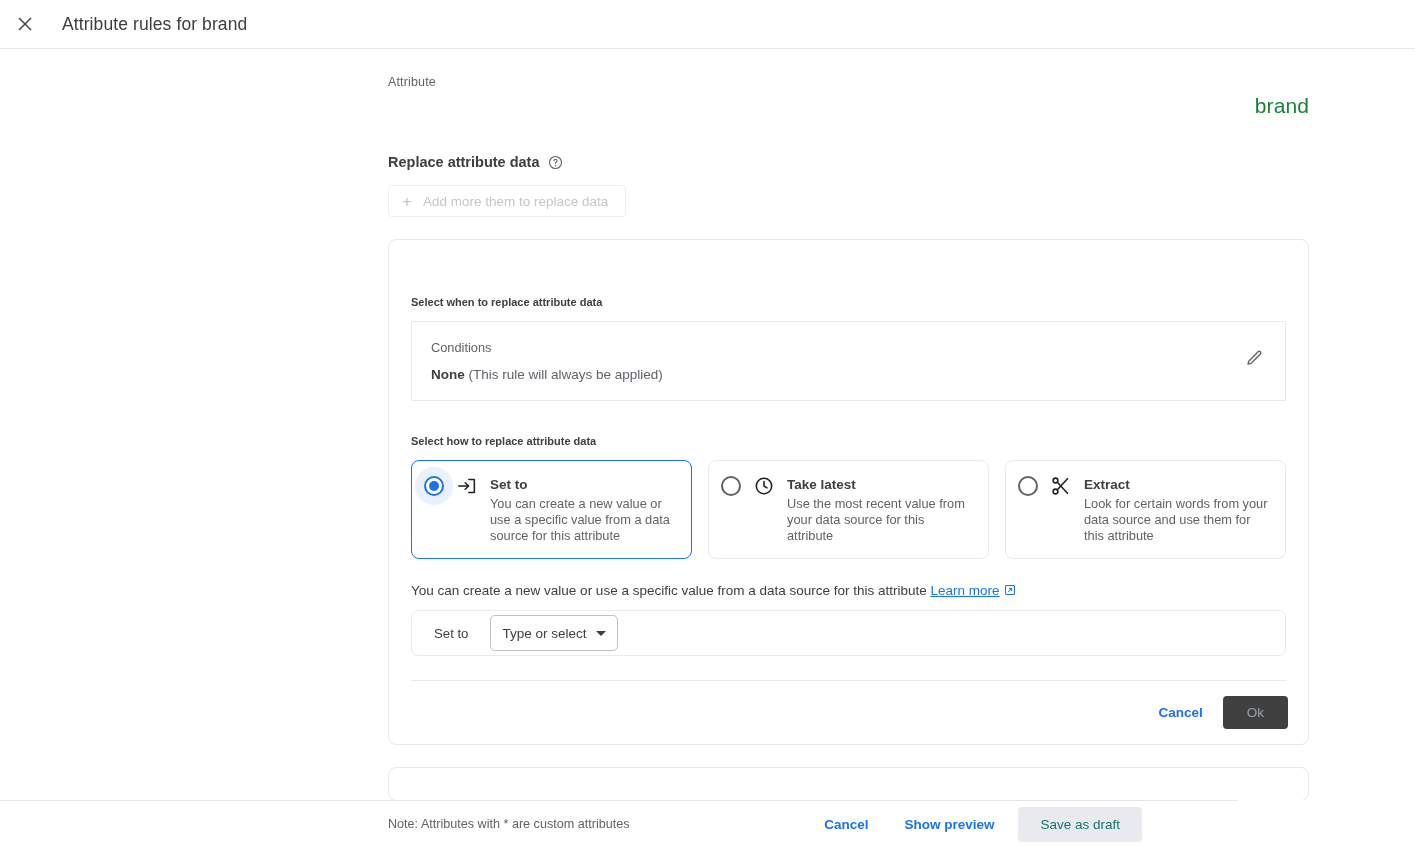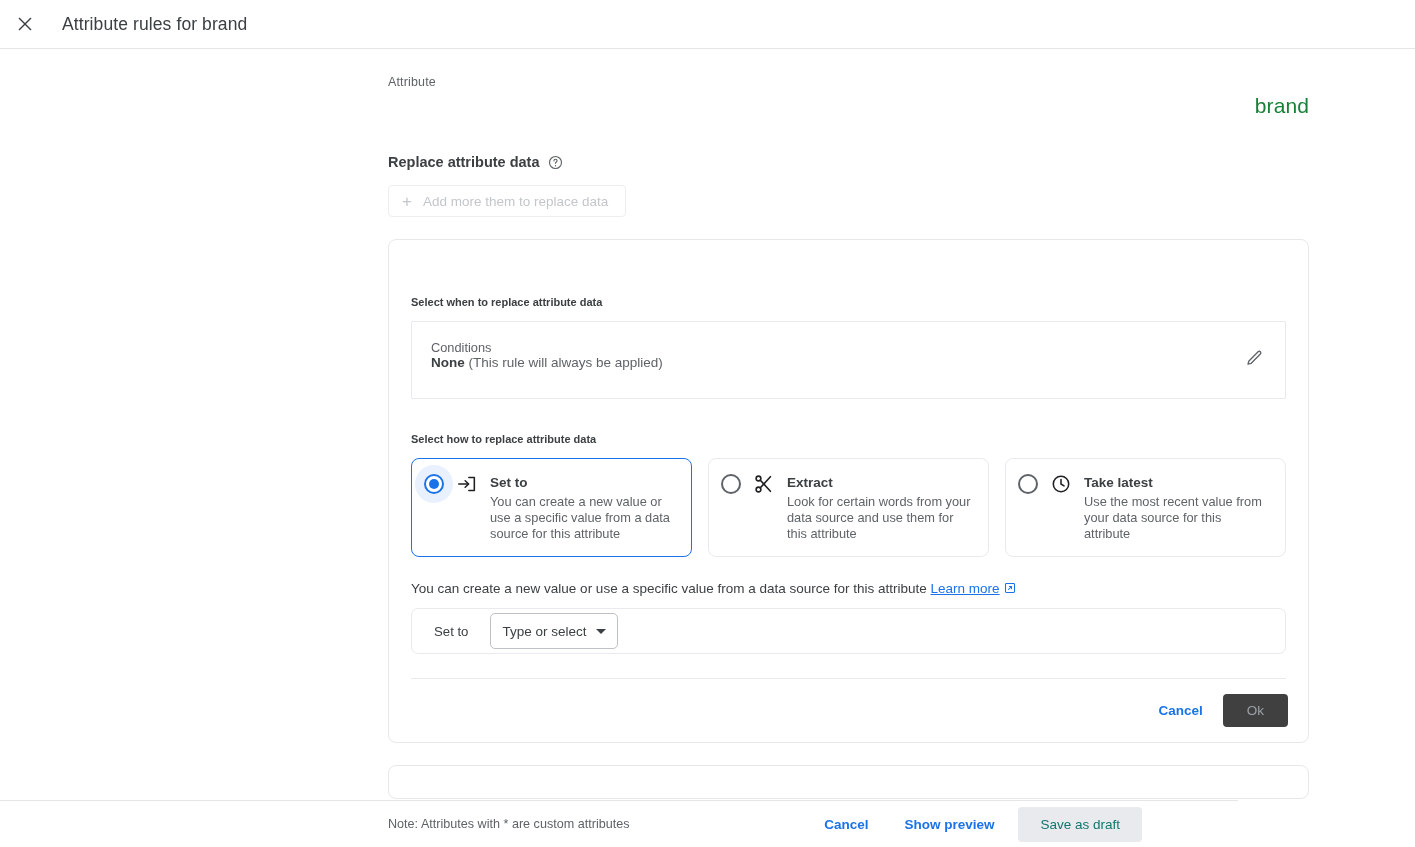--- a/index.html
+++ b/index.html
@@ -116,21 +116,21 @@
   .conditions-box {
     margin-top: 13px;
     border: 1px solid #e8eaed;
     border-radius: 1px;
     min-height: 78px;
     display: flex; align-items: flex-start;
     padding: 18px 19px;
     position: relative;
   }
   .cond-label { font-size: 12.8px; color: #5f6368; }
-  .cond-value { font-size: 13.5px; color: #5f6368; margin-top: 0; }
+  .cond-value { font-size: 13.5px; color: #5f6368; margin-top: 12px; }
   .cond-value b { color: #3c4043; }
   .edit-pencil {
     position: absolute; right: 19px; top: 26px;
     width: 22px; height: 22px; cursor: pointer; color: #5f6368;
   }
 
   
   .options {
     display: flex;
     gap: 16px;
@@ -384,43 +384,43 @@
             <span class="opt-text">
               <span class="opt-title">Set to</span>
               <span class="opt-desc" style="display:block">You can create a new value or use a specific value from a data source for this attribute</span>
             </span>
           </div>
 
           <div class="opt">
             <span class="radio"></span>
             <span class="opt-icon">
               <svg width="22" height="22" viewBox="0 0 24 24" fill="none" stroke="currentColor" stroke-width="1.7" stroke-linecap="round" stroke-linejoin="round">
+                <circle cx="12" cy="12" r="8.4"></circle>
+                <path d="M12 7.2V12l3.3 2"></path>
+              </svg>
+            </span>
+            <span class="opt-text">
+              <span class="opt-title">Take latest</span>
+              <span class="opt-desc" style="display:block">Use the most recent value from your data source for this attribute</span>
+            </span>
+          </div>
+
+          <div class="opt">
+            <span class="radio"></span>
+            <span class="opt-icon">
+              <svg width="22" height="22" viewBox="0 0 24 24" fill="none" stroke="currentColor" stroke-width="1.7" stroke-linecap="round" stroke-linejoin="round">
                 <circle cx="6" cy="18" r="2.6"></circle>
                 <circle cx="6" cy="6" r="2.6"></circle>
                 <line x1="8" y1="16.2" x2="19" y2="4"></line>
                 <line x1="8" y1="7.8" x2="19" y2="20"></line>
               </svg>
             </span>
             <span class="opt-text">
               <span class="opt-title">Extract</span>
               <span class="opt-desc" style="display:block">Look for certain words from your data source and use them for this attribute</span>
-            </span>
-          </div>
-
-          <div class="opt">
-            <span class="radio"></span>
-            <span class="opt-icon">
-              <svg width="22" height="22" viewBox="0 0 24 24" fill="none" stroke="currentColor" stroke-width="1.7" stroke-linecap="round" stroke-linejoin="round">
-                <circle cx="12" cy="12" r="8.4"></circle>
-                <path d="M12 7.2V12l3.3 2"></path>
-              </svg>
-            </span>
-            <span class="opt-text">
-              <span class="opt-title">Take latest</span>
-              <span class="opt-desc" style="display:block">Use the most recent value from your data source for this attribute</span>
             </span>
           </div>
         </div>
 
         <div class="helper">
           <span>You can create a new value or use a specific value from a data source for this attribute</span>
           <a href="#">Learn more</a><span class="ext-icon"><svg width="12" height="12" viewBox="0 0 16 16" fill="none" stroke="currentColor" stroke-width="1.4">
                 <rect x="2" y="2" width="12" height="12" rx="1.2"></rect>
                 <path d="M6 10l4-4M10 6H7.2M10 6v2.8" stroke-linecap="round"></path>
               </svg></span>

